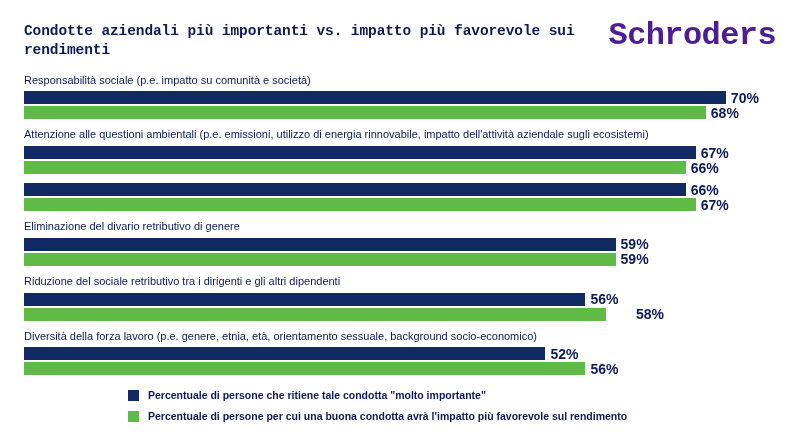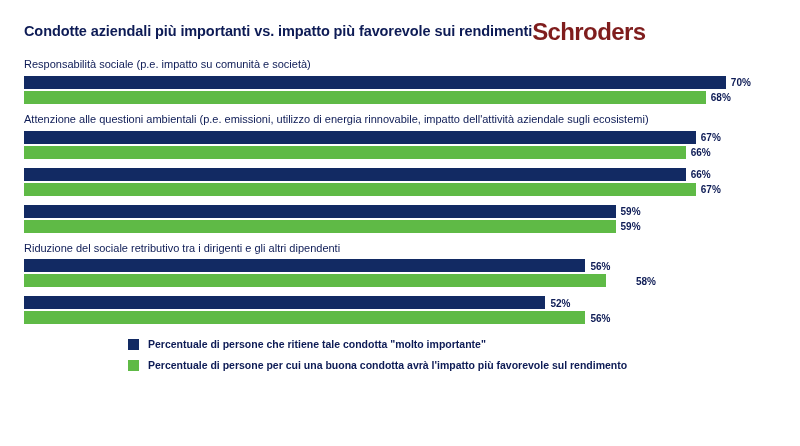--- a/index.html
+++ b/index.html
@@ -16,35 +16,36 @@
   }
   .page {
     position: relative;
     width: 800px;
     height: 446px;
     box-sizing: border-box;
   }
   .header {
     display: flex;
     align-items: flex-start;
-    justify-content: flex-start;
+    justify-content: flex-end;
     padding: 22px 24px 0 24px;
+    font-family: Liberation Mono, monospace;
   }
   .title {
     font-size: 14.5px;
     font-weight: bold;
     color: #0d1b55;
     letter-spacing: -0.1px;
     max-width: 600px;
     line-height: 1.3;
   }
   .logo {
-    font-size: 24px;
+    font-size: 32px;
     font-weight: bold;
-    color: #7f1d1d;
+    color: #4c1d95;
     letter-spacing: -0.6px;
     line-height: 1;
     white-space: nowrap;
     margin-top: -2px;
   }
   .chart {
     position: relative;
     margin-top: 14px;
     padding: 0 24px;
   }
@@ -66,21 +67,21 @@
   .bar {
     height: 13px;
     display: block;
   }
   .bar.navy { background: #122a63; }
   .bar.green { background: #5fba46; }
   .bar-value {
     position: absolute;
     top: 50%;
     transform: translateY(-50%);
-    font-size: 10px;
+    font-size: 14px;
     font-weight: bold;
     color: #0d1b55;
     white-space: nowrap;
     padding-left: 5px;
   }
   .legend {
     margin-top: 14px;
     padding-left: 128px;
   }
   .legend-item {
@@ -139,20 +140,21 @@
         <div class="bar-row">
           <div class="bar navy" style="width: 661.76px;"></div>
           <div class="bar-value" style="left: 661.76px;">66%</div>
         </div>
         <div class="bar-row">
           <div class="bar green" style="width: 671.787px;"></div>
           <div class="bar-value" style="left: 671.787px;">67%</div>
         </div>
       </div>
       <div class="group">
+        <div class="cat-label">Eliminazione del divario retributivo di genere</div>
         <div class="bar-row">
           <div class="bar navy" style="width: 591.573px;"></div>
           <div class="bar-value" style="left: 591.573px;">59%</div>
         </div>
         <div class="bar-row">
           <div class="bar green" style="width: 591.573px;"></div>
           <div class="bar-value" style="left: 591.573px;">59%</div>
         </div>
       </div>
       <div class="group">
@@ -160,20 +162,21 @@
         <div class="bar-row">
           <div class="bar navy" style="width: 561.493px;"></div>
           <div class="bar-value" style="left: 561.493px;">56%</div>
         </div>
         <div class="bar-row">
           <div class="bar green" style="width: 581.547px;"></div>
           <div class="bar-value" style="left: 607px;">58%</div>
         </div>
       </div>
       <div class="group">
+        <div class="cat-label">Diversità della forza lavoro (p.e. genere, etnia, età, orientamento sessuale, background socio-economico)</div>
         <div class="bar-row">
           <div class="bar navy" style="width: 521.387px;"></div>
           <div class="bar-value" style="left: 521.387px;">52%</div>
         </div>
         <div class="bar-row">
           <div class="bar green" style="width: 561.493px;"></div>
           <div class="bar-value" style="left: 561.493px;">56%</div>
         </div>
       </div>
     </div>

